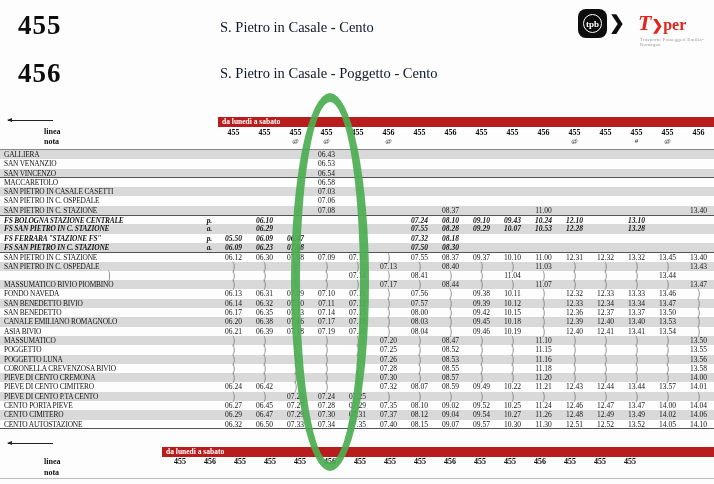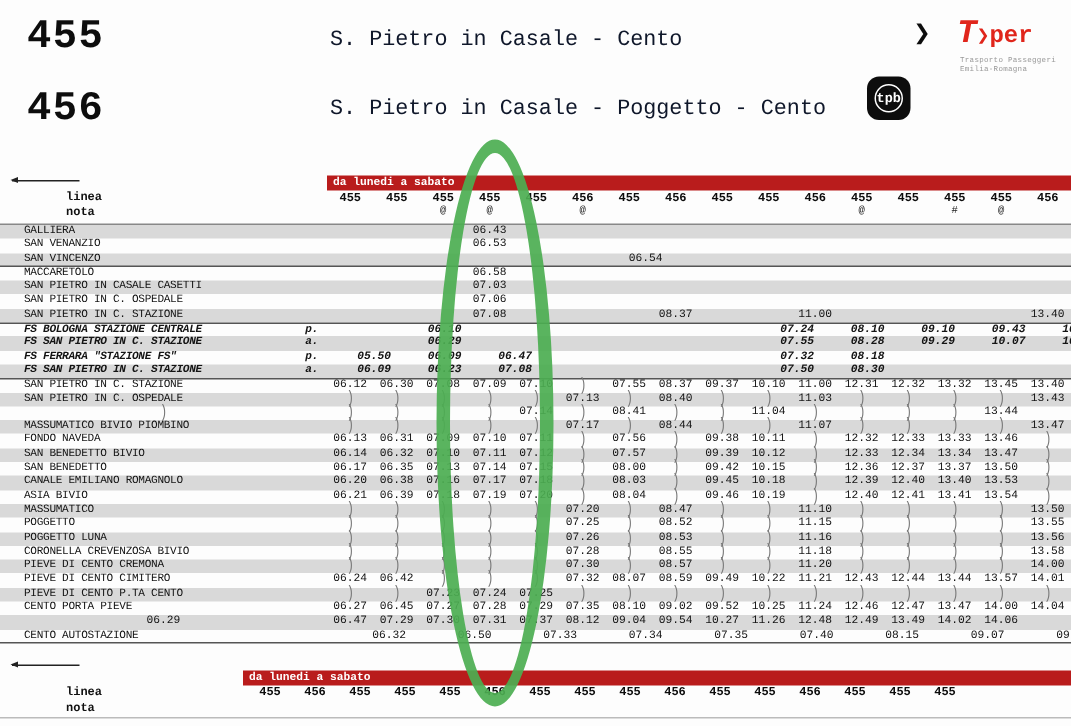--- a/index.html
+++ b/index.html
@@ -1,29 +1,29 @@
 <!DOCTYPE html>
 <html><head>
 <meta charset="utf-8">
 <style>
   * { margin:0; padding:0; box-sizing:border-box; }
   html,body { background:#fff; }
   .page {
     position:relative; width:714px; height:484px; background:#fdfdfd;
-    font-family:Liberation Mono, monospace; overflow:hidden; color:#111;
+    font-family:Liberation Serif, serif; overflow:hidden; color:#111;
   }
   
   .big-num { position:absolute; left:18px; font-size:27px; font-weight:bold; letter-spacing:1px; color:#0d0d0d; }
   #num455 { top:10px; } #num456 { top:58px; }
   .route-title { position:absolute; left:220px; font-size:14.5px; color:#0f172a; }
   #route1 { top:19px; } #route2 { top:65px; }
   .validity { position:absolute; right:8px; top:99px; font-size:8.5px; color:#444; }
   
   .tpb-box { position:absolute; left:578px; top:9px; width:29px; height:29px; background:#0d0d0d;
-             border-radius:8px; display:flex; align-items:center; justify-content:center;margin-top:42px; }
+             border-radius:8px; display:flex; align-items:center; justify-content:center; }
   .tpb-box span { color:#fff; font-size:9px; font-weight:bold; border:1px solid #fff; border-radius:50%;
              width:19px; height:19px; display:flex; align-items:center; justify-content:center; }
   .tpb-chev { position:absolute; left:609px; top:11px; font-size:19px; font-weight:bold; color:#0d0d0d; }
   .tper { position:absolute; left:638px; top:10px; white-space:nowrap; }
   .tper .t  { color:#e0251b; font-size:22px; font-weight:bold; font-style:italic; }
   .tper .c  { color:#e0251b; font-size:14px; font-weight:bold; }
   .tper .p  { color:#e0251b; font-size:16px; font-weight:bold; }
   .tper-cap { position:absolute; left:640px; top:37px; font-size:5px; color:#999; letter-spacing:.2px; }
   
   .arrow { position:absolute; height:1px; background:#222; }
@@ -40,26 +40,26 @@
   .colgrid { position:absolute; display:grid; }
   #colrow  { left:218px; top:128px; width:496px; grid-template-columns:repeat(16,31px); }
   #notarow { left:218px; top:137px; width:496px; grid-template-columns:repeat(16,31px); }
   #bcolrow { left:165px; top:457px; width:496px; grid-template-columns:repeat(16,30px); }
   .colgrid div { text-align:center; font-size:8px; font-weight:bold; line-height:9px; color:#0d0d0d; }
   #notarow div { font-size:7px; font-weight:normal; color:#222; }
   #rows { position:absolute; left:0; top:149px; width:714px; border-top:1px solid #888; }
   .row { display:grid; grid-template-columns:218px repeat(16,31px); height:9.3px; align-items:center; }
   .row.odd { background:#d9d9d9; }
   .row.sep-top { border-top:1px solid #555; }
-  .row.sep-bot { border-bottom:1px solid #555;gap:26px; }
-  .st { font-size:7.4px; line-height:9.3px; padding-left:16px; letter-spacing:-0.2px; color:#141414;
+  .row.sep-bot { border-bottom:1px solid #555; }
+  .st { font-size:7.4px; line-height:9.3px; padding-left:4px; letter-spacing:-0.2px; color:#141414;
         white-space:nowrap; overflow:hidden; position:relative; }
   .pa { position:absolute; right:6px; top:0; font-weight:bold; font-style:italic; }
   .tc { font-size:7.5px; text-align:center; line-height:9.3px; color:#141414; white-space:nowrap; }
-  .row.fs { font-weight:bold; font-style:italic;gap:16px; }
+  .row.fs { font-weight:bold; font-style:italic; }
   .row.fs .st { font-weight:bold; }
   .conn { color:#777; font-size:8px; transform:scaleY(1.5); }
   #bottom-line { position:absolute; left:0; top:478px; width:714px; height:1px; background:#bbb; }
   
   .ellipse { position:absolute; left:291px; top:93px; width:78px; height:378px;
              border:9px solid #4cae51; border-radius:50%; pointer-events:none; opacity:.92; }
 </style>
 </head>
 <body>
 
@@ -647,20 +647,21 @@
         <div class="tc">09.52</div>
         <div class="tc">10.25</div>
         <div class="tc">11.24</div>
         <div class="tc">12.46</div>
         <div class="tc">12.47</div>
         <div class="tc">13.47</div>
         <div class="tc">14.00</div>
         <div class="tc">14.04</div>
       </div>
       <div class="row odd">
+        <div class="st">CENTO CIMITERO</div>
         <div class="tc">06.29</div>
         <div class="tc">06.47</div>
         <div class="tc">07.29</div>
         <div class="tc">07.30</div>
         <div class="tc">07.31</div>
         <div class="tc">07.37</div>
         <div class="tc">08.12</div>
         <div class="tc">09.04</div>
         <div class="tc">09.54</div>
         <div class="tc">10.27</div>

